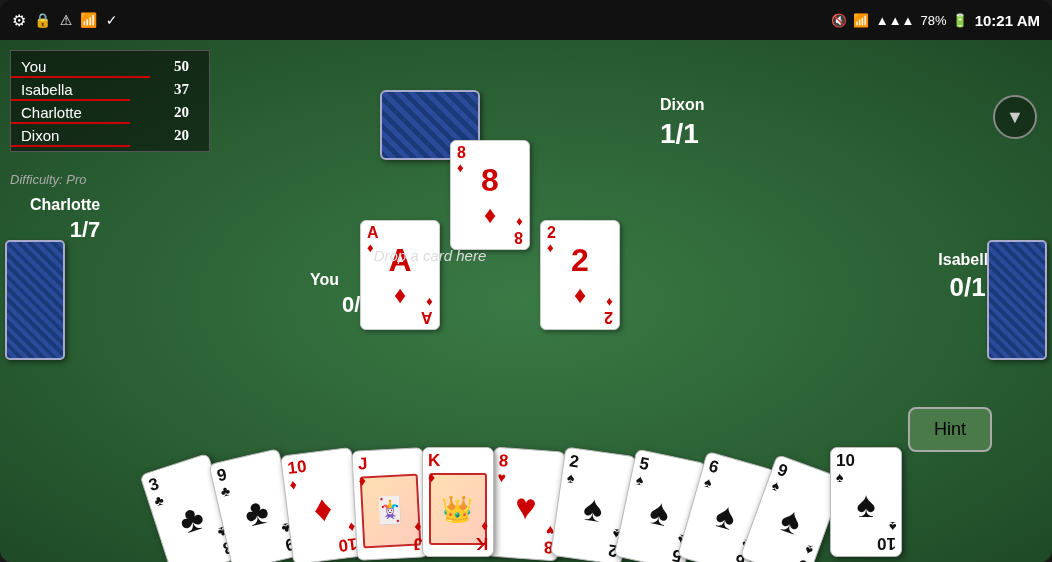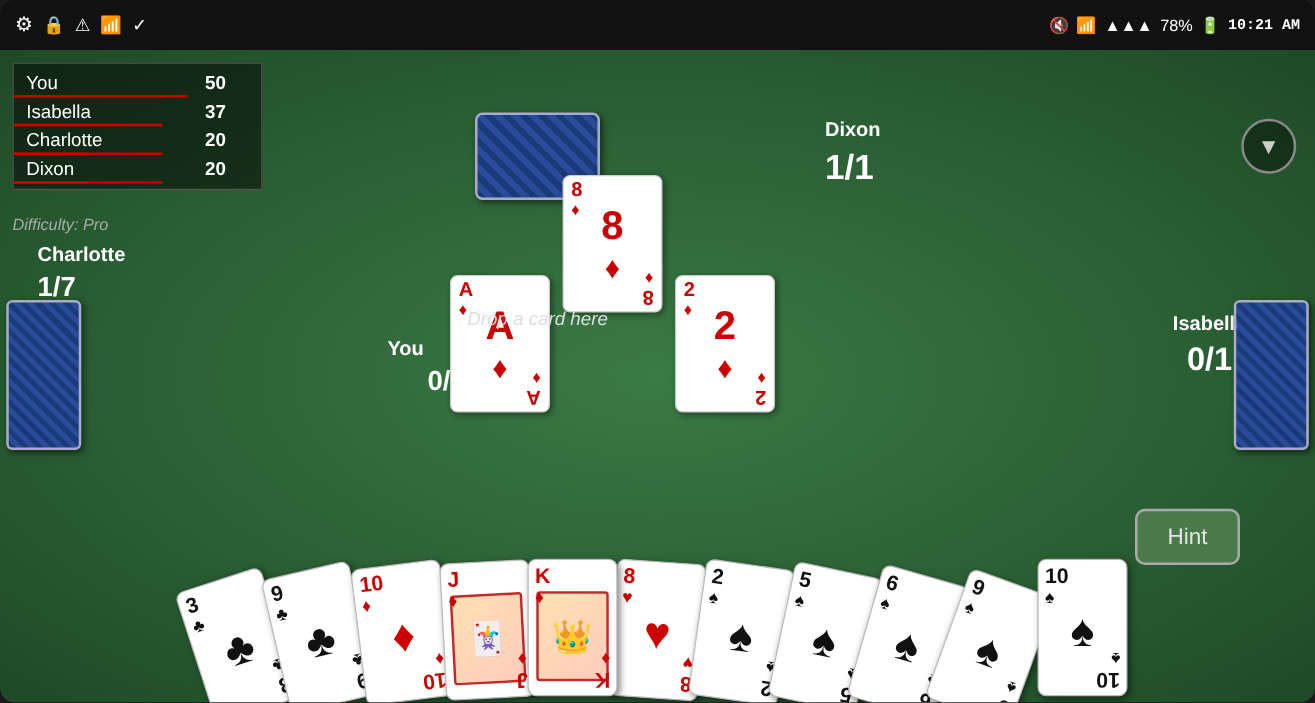--- a/index.html
+++ b/index.html
@@ -89,21 +89,22 @@
       color: #fff;
       font-size: 15px;
       flex: 1;
       font-weight: normal;
     }
     .score-value {
       color: #fff;
       font-size: 15px;
       font-weight: bold;
       min-width: 35px;
-      text-align: left;
+      text-align: center;
+      font-family: Liberation Serif, serif;
     }
     .score-bar-red {
       height: 2px;
       background: #c00;
     }
 
     
     .difficulty {
       position: absolute;
       top: 132px;
@@ -281,21 +282,21 @@
     }
 
     
     .hint-btn {
       position: absolute;
       bottom: 110px;
       right: 60px;
       background: #4a7a4a;
       border: 2px solid #aaa;
       border-radius: 8px;
-      color: #e5e5e5;
+      color: #000000;
       font-size: 18px;
       padding: 10px 24px;
       cursor: pointer;
     }
 
     
     .dropdown-btn {
       position: absolute;
       top: 55px;
       right: 15px;
@@ -404,21 +405,21 @@
       <span style="font-size:14px;">⚠</span>
       <span style="font-size:14px;">📶</span>
       <span style="font-size:14px;">✓</span>
     </div>
     <div class="status-right">
       <span>🔇</span>
       <span>📶</span>
       <span>▲▲▲</span>
       <span>78%</span>
       <span>🔋</span>
-      <span style="font-size:12px;font-weight:bold;font-family:Liberation Mono, monospace;">10:21 AM</span>
+      <span style="font-size:15px;font-weight:bold;">10:21 AM</span>
     </div>
   </div>
 
   <div class="game-area">
 
     <div class="score-panel">
       <div class="score-row">
         <span class="score-name">You</span>
         <span class="score-value">50</span>
         <div class="score-bar-red" style="position:absolute;bottom:0;left:0;height:2px;width:70%;background:#c00;"></div>
@@ -437,21 +438,21 @@
         <span class="score-name">Dixon</span>
         <span class="score-value">20</span>
         <div class="score-bar-red" style="position:absolute;bottom:0;left:0;height:2px;width:30%;background:#c00;"></div>
       </div>
     </div>
 
     <div class="difficulty">Difficulty: Pro</div>
 
     <div class="player-label player-charlotte">
       <div>Charlotte</div>
-      <div style="font-size:22px;">1/7</div>
+      <div style="font-size:22px;text-align:right;">1/7</div>
     </div>
 
     <div class="player-label player-dixon">
       <div>Dixon</div>
       <div style="font-size:28px;">1/1</div>
     </div>
 
     <div class="player-label player-you">
       <div>You</div>
       <div style="font-size:22px;margin-left:32px;">0/4</div>

